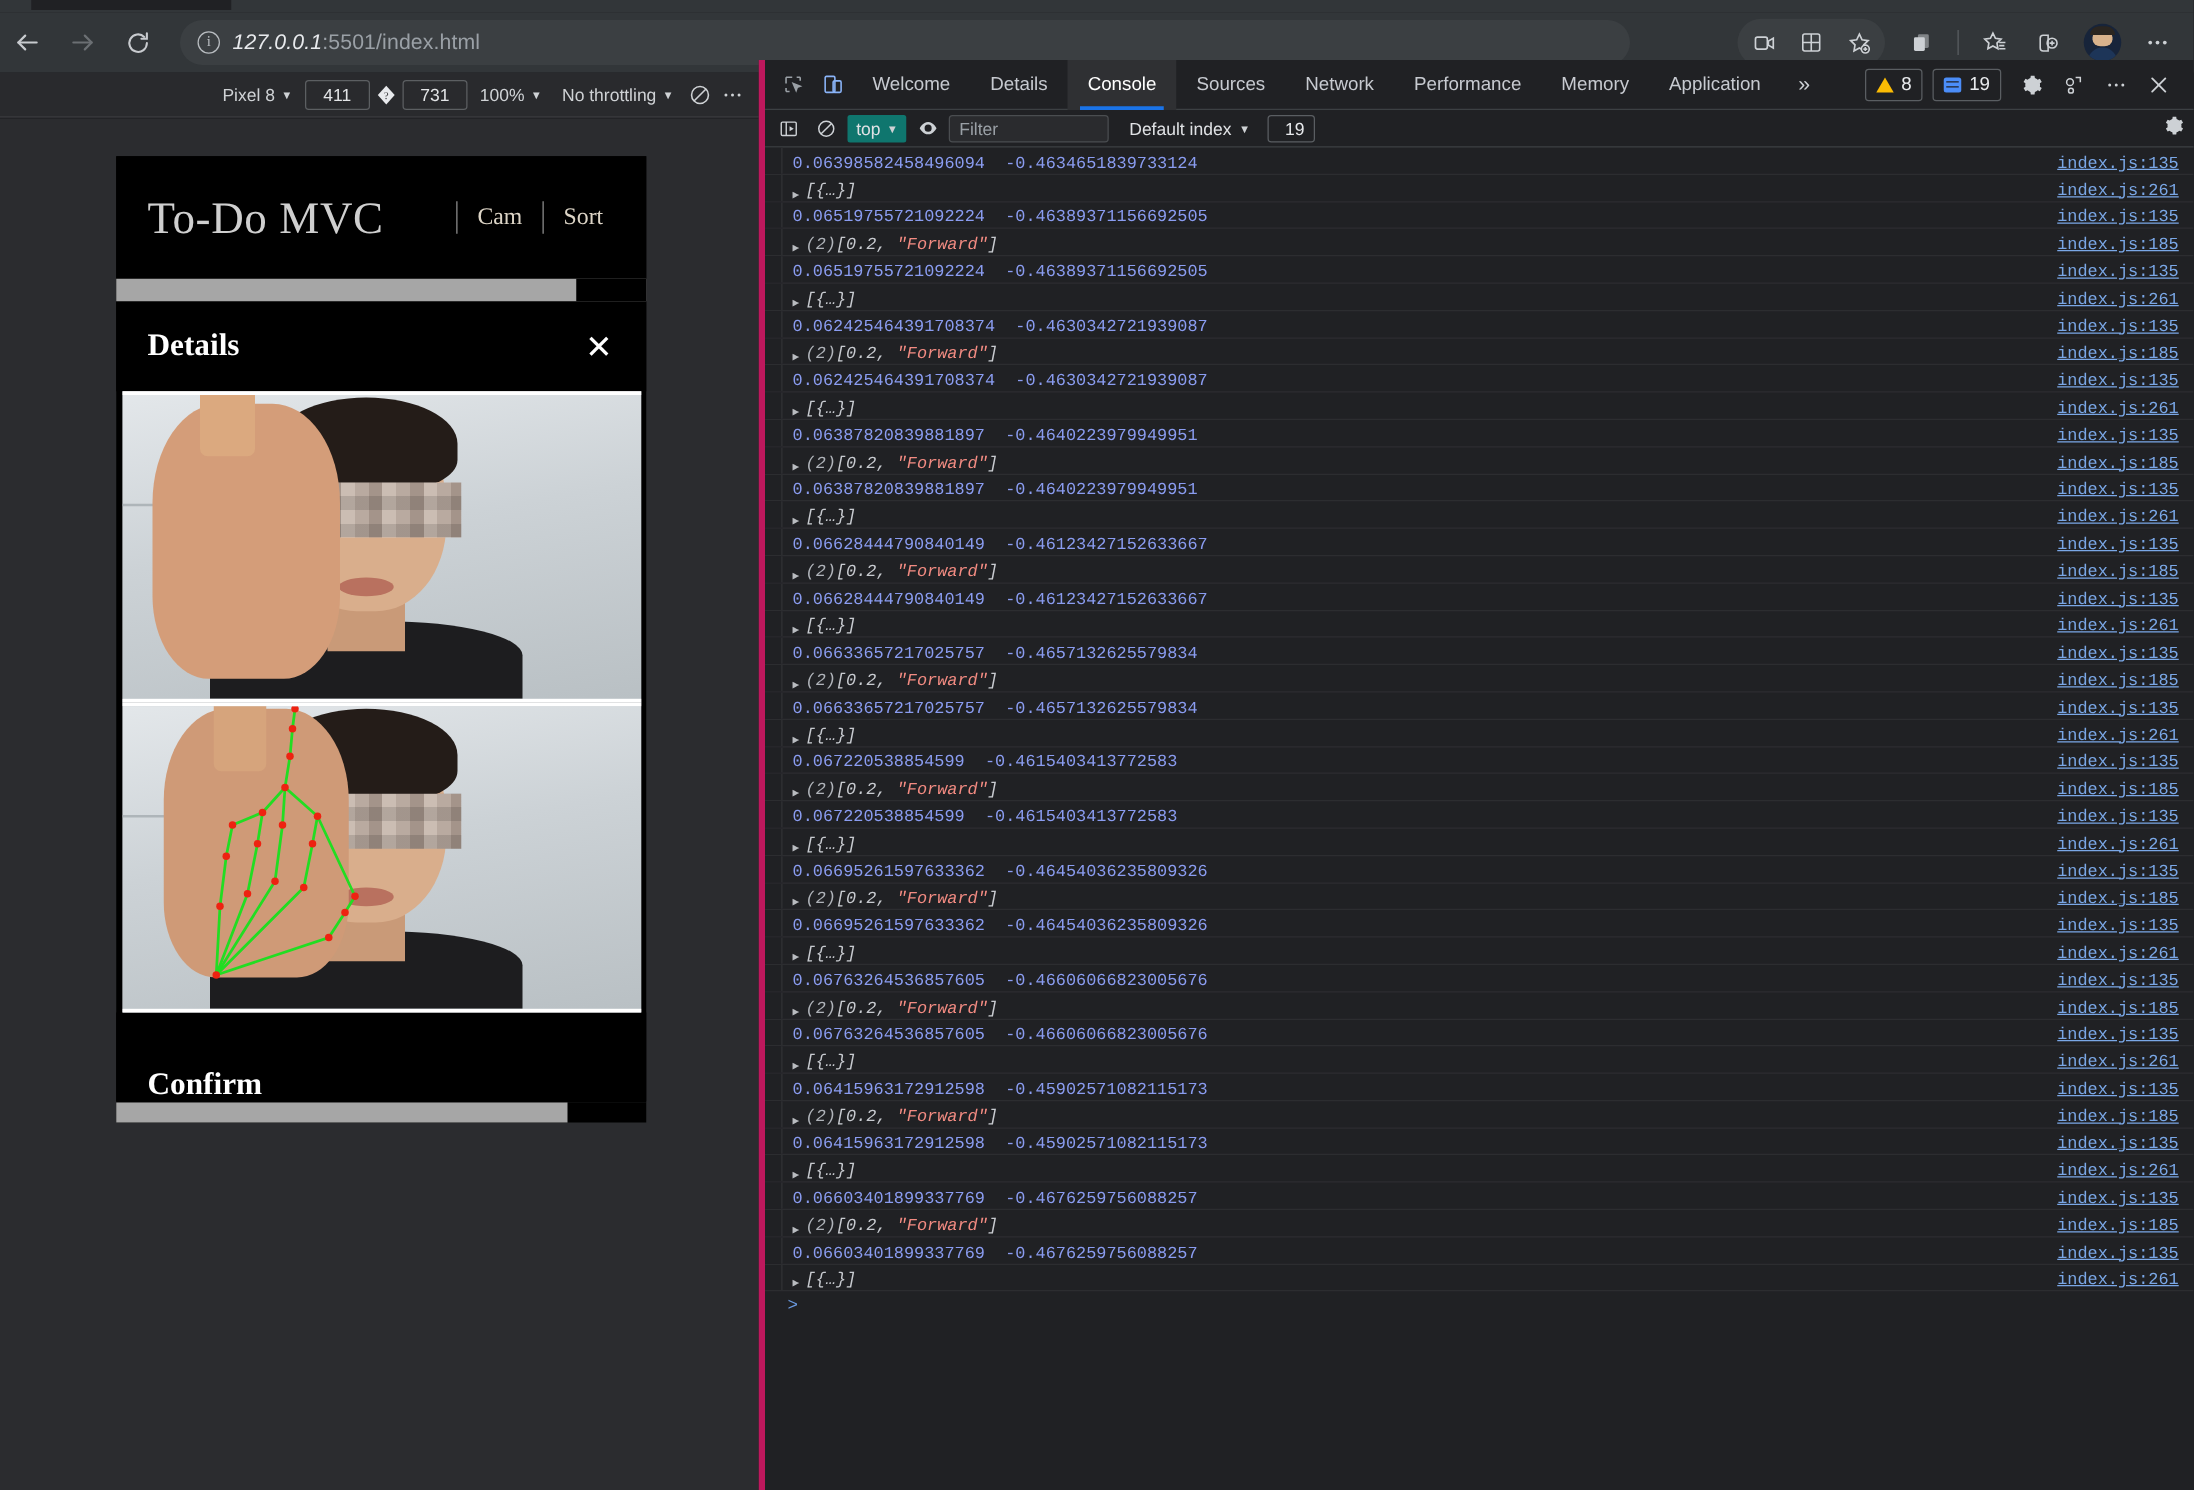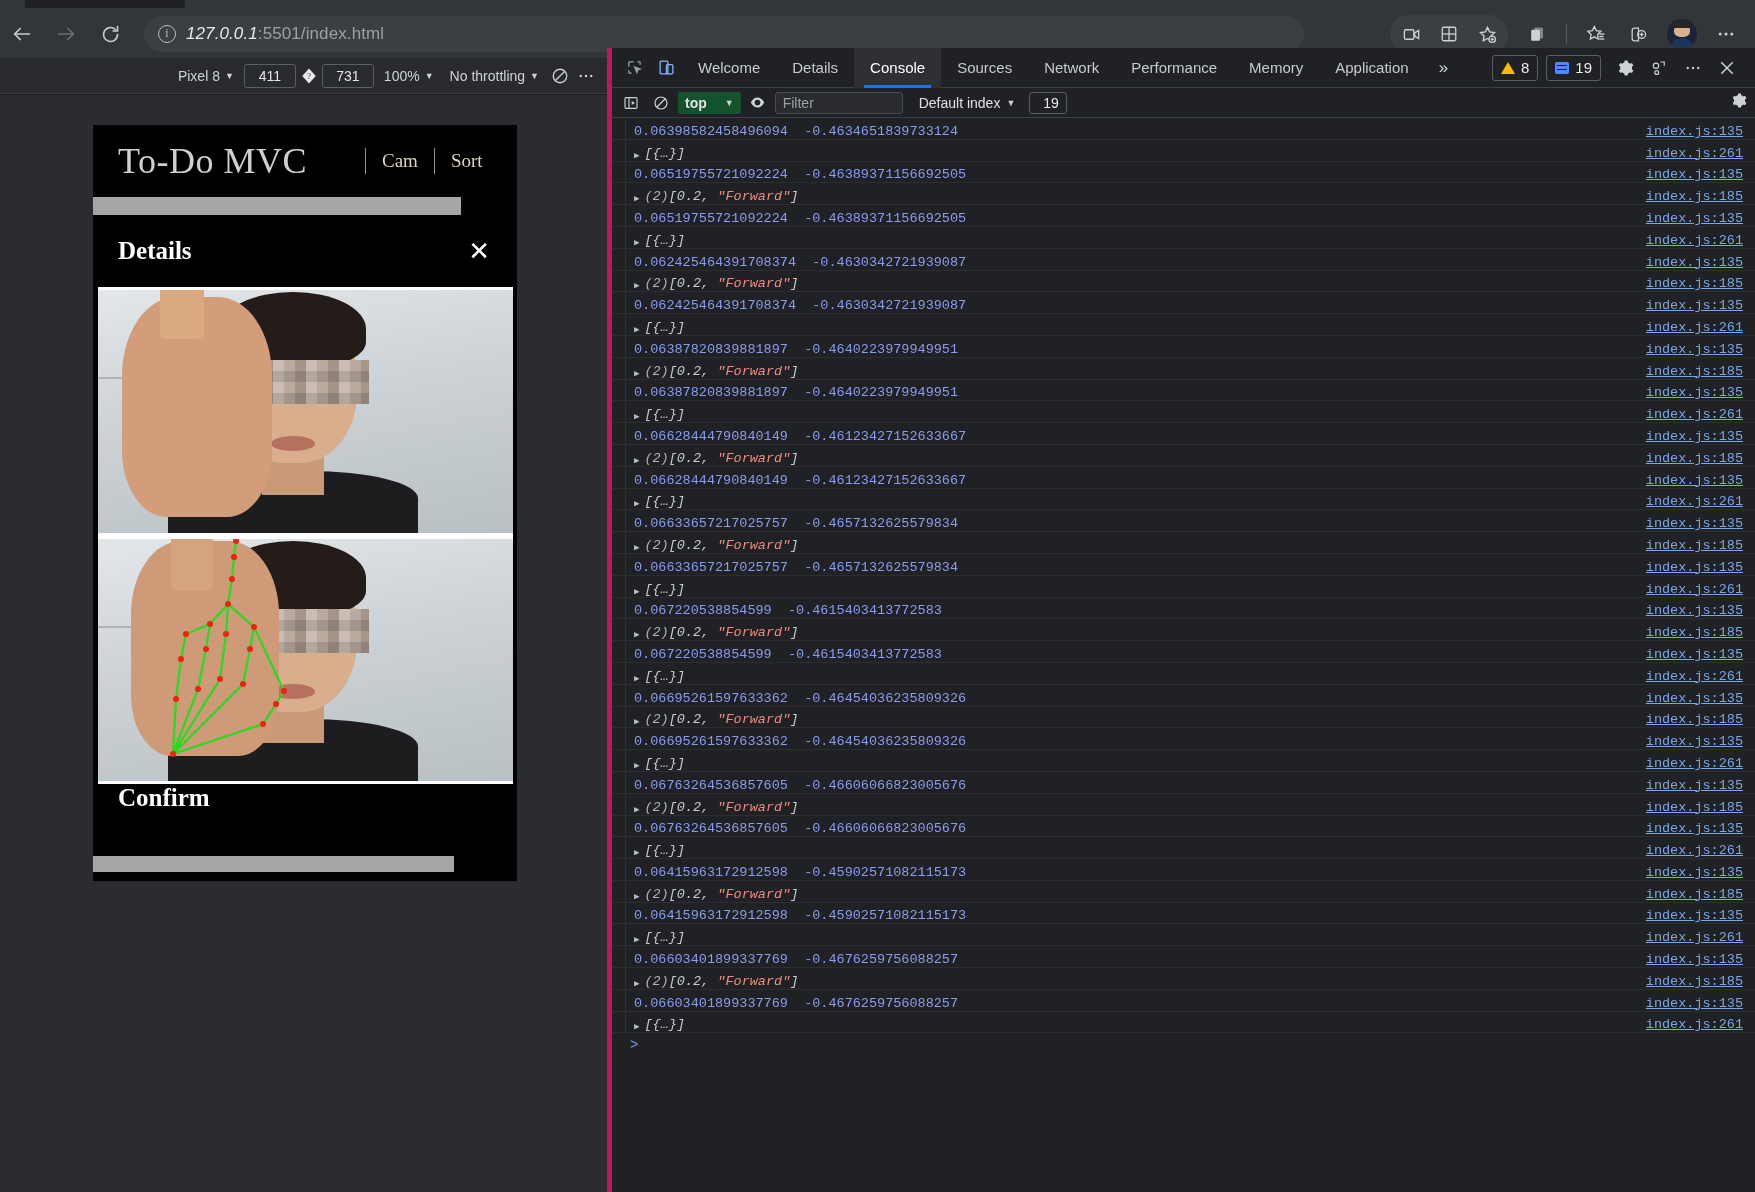--- a/index.html
+++ b/index.html
@@ -106,21 +106,21 @@
   
   #page-area {
     position: absolute; left: 0; top: 95px; width: 607px; height: 1097px;
     background: #2b2c2f;
   }
   #device-frame {
     position: absolute; left: 93px; top: 30px; width: 424px; height: 756px;
     background: #000;
   }
   #app-header {
-    height: 72px; background: #000; display: flex; align-items: center;
+    height: 98px; background: #000; display: flex; align-items: center;
     padding: 0 0 0 25px; color: #c9c9c9;
   }
   #app-title {
     font-family: "Liberation Serif", serif; font-size: 36px; color: #cfcfcf;
     letter-spacing: .5px;
   }
   #app-nav { display: flex; align-items: center; margin-left: 58px; gap: 0; }
   .nav-sep { width: 1px; height: 26px; background: #8f8f8f; }
   .nav-link {
     font-family: "Liberation Serif", serif; font-size: 19px; color: #dcd4c6;
@@ -203,21 +203,21 @@
     position: absolute; left: 8%; top: 1%; width: 148px; height: 215px;
     background: #cf9a77; border-radius: 34% 34% 28% 28%;
   }
   .finger2 {
     position: absolute; left: 40px; top: -40px; width: 42px; height: 90px;
     background: #d6a47c; border-radius: 21px 21px 6px 6px;
   }
   .skeleton { position: absolute; inset: 0; pointer-events: none; }
 
   #confirm-bar {
-    height: 72px; background: #000; display: flex; align-items: flex-start;
+    height: 72px; background: #000; display: flex; align-items: flex-end;
     padding-left: 25px;
   }
   #confirm-title {
     font-family: "Liberation Serif", serif; font-size: 25px; color: #fff;
     font-weight: bold;
   }
   #app-scrollbar-bottom {
     height: 16px; background: #000; position: relative;
   }
   #app-scrollbar-bottom .thumb {
@@ -280,24 +280,23 @@
 
   #dt-filterbar {
     height: 30px; display: flex; align-items: center; padding: 0 6px;
     gap: 4px; border-bottom: 1px solid #3c4043; position: relative;
   }
   .fb-ico {
     width: 26px; height: 24px; display: flex; align-items: center;
     justify-content: center; color: #cdd1d5;
   }
   .fb-ctx {
-    display: flex; align-items: center; gap: 18px; color: #e0e2e5;
-    font-size: 14px; background: #14532d; height: 22px; padding: 0 7px;
+    display: flex; align-items: center; gap: 5px; color: #e0e2e5;
+    font-size: 14px; background: #0f766e; height: 22px; padding: 0 7px;
     border-radius: 2px;
-    font-weight: bold;
   }
   #filter-input {
     width: 128px; height: 22px; background: #2a2b2e; border: 1px solid #4a4d50;
     border-radius: 3px; color: #9aa0a6; font-size: 14px; padding: 0 7px;
     line-height: 20px;
   }
   .fb-levels {
     display: flex; align-items: center; gap: 6px; color: #e0e2e5;
     font-size: 14px; margin-left: 12px;
   }

